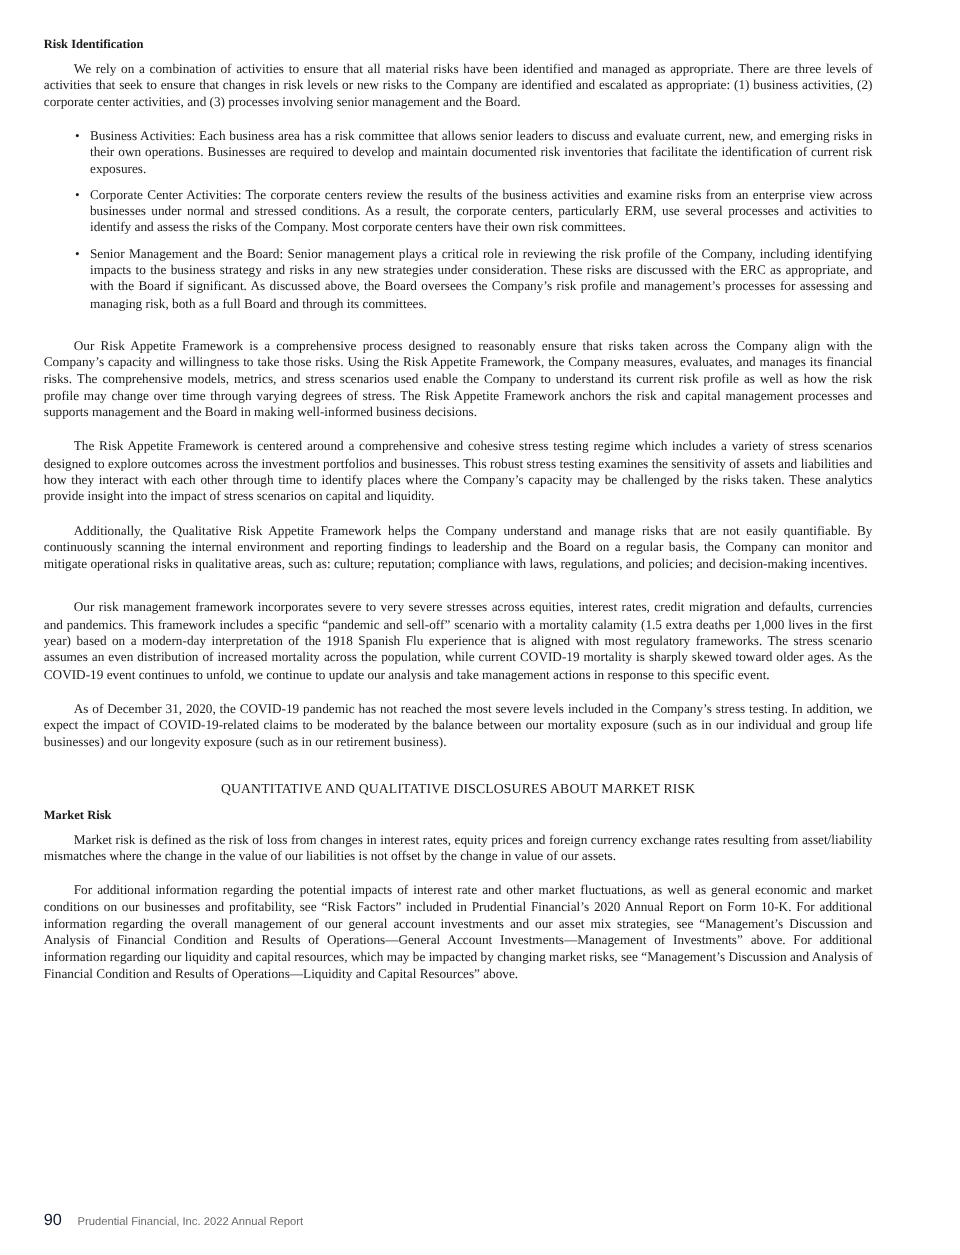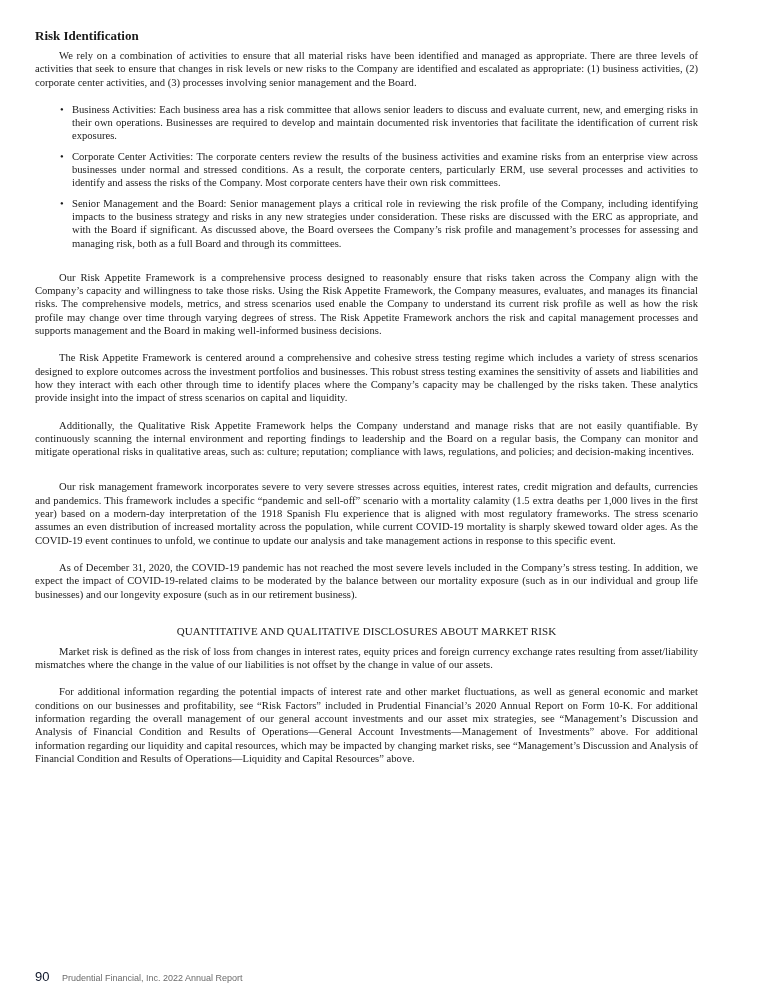--- a/index.html
+++ b/index.html
@@ -4,21 +4,21 @@
 <style>
   html, body { margin: 0; padding: 0; background: #ffffff; }
   body { width: 768px; height: 1004px; position: relative; overflow: hidden; }
   .page {
     position: absolute; left: 35px; top: 28px; width: 663px;
     font-family: "Liberation Serif", serif; color: #1a1a1a;
     font-size: 10.6px; line-height: 13.3px;
   }
   h2.sec {
     font-family: "Liberation Serif", serif; font-weight: bold;
-    font-size: 13px; margin: 0 0 5px 0; line-height: 16px;
+    font-size: 10px; margin: 0 0 5px 0; line-height: 16px;
   }
   p { margin: 0; text-align: justify; text-indent: 24px; }
   .gap-s { height: 11px; }
   .gap-m { height: 14px; }
   .gap-l { height: 22px; }
   ul.bullets { list-style: none; margin: 3px 0 0 0; padding: 0 0 0 25px; }
   ul.bullets li { position: relative; padding-left: 12px; text-align: justify; margin-bottom: 7px; }
   ul.bullets li .dot { position: absolute; left: 0; top: 0; }
   .center-head {
     text-align: center; font-weight: normal; font-size: 11px;
@@ -71,20 +71,21 @@
   <section>
     <p>Our risk management framework incorporates severe to very severe stresses across equities, interest rates, credit migration and defaults, currencies and pandemics. This framework includes a specific “pandemic and sell-off” scenario with a mortality calamity (1.5 extra deaths per 1,000 lives in the first year) based on a modern-day interpretation of the 1918 Spanish Flu experience that is aligned with most regulatory frameworks. The stress scenario assumes an even distribution of increased mortality across the population, while current COVID-19 mortality is sharply skewed toward older ages. As the COVID-19 event continues to unfold, we continue to update our analysis and take management actions in response to this specific event.</p>
     <div class="gap-m"></div>
     <p>As of December 31, 2020, the COVID-19 pandemic has not reached the most severe levels included in the Company’s stress testing. In addition, we expect the impact of COVID-19-related claims to be moderated by the balance between our mortality exposure (such as in our individual and group life businesses) and our longevity exposure (such as in our retirement business).</p>
   </section>
 
   <div class="gap-l"></div>
 
   <section>
     <div class="center-head">QUANTITATIVE AND QUALITATIVE DISCLOSURES ABOUT MARKET RISK</div>
+    <h2 class="sec">Market Risk</h2>
     <p>Market risk is defined as the risk of loss from changes in interest rates, equity prices and foreign currency exchange rates resulting from asset/liability mismatches where the change in the value of our liabilities is not offset by the change in value of our assets.</p>
     <div class="gap-m"></div>
     <p>For additional information regarding the potential impacts of interest rate and other market fluctuations, as well as general economic and market conditions on our businesses and profitability, see “Risk Factors” included in Prudential Financial’s 2020 Annual Report on Form 10-K. For additional information regarding the overall management of our general account investments and our asset mix strategies, see “Management’s Discussion and Analysis of Financial Condition and Results of Operations—General Account Investments—Management of Investments” above. For additional information regarding our liquidity and capital resources, which may be impacted by changing market risks, see “Management’s Discussion and Analysis of Financial Condition and Results of Operations—Liquidity and Capital Resources” above.</p>
   </section>
 
 </div>
 
 <div class="footer">
   <span class="num">90</span>
   <span class="txt">Prudential Financial, Inc. 2022 Annual Report</span>

